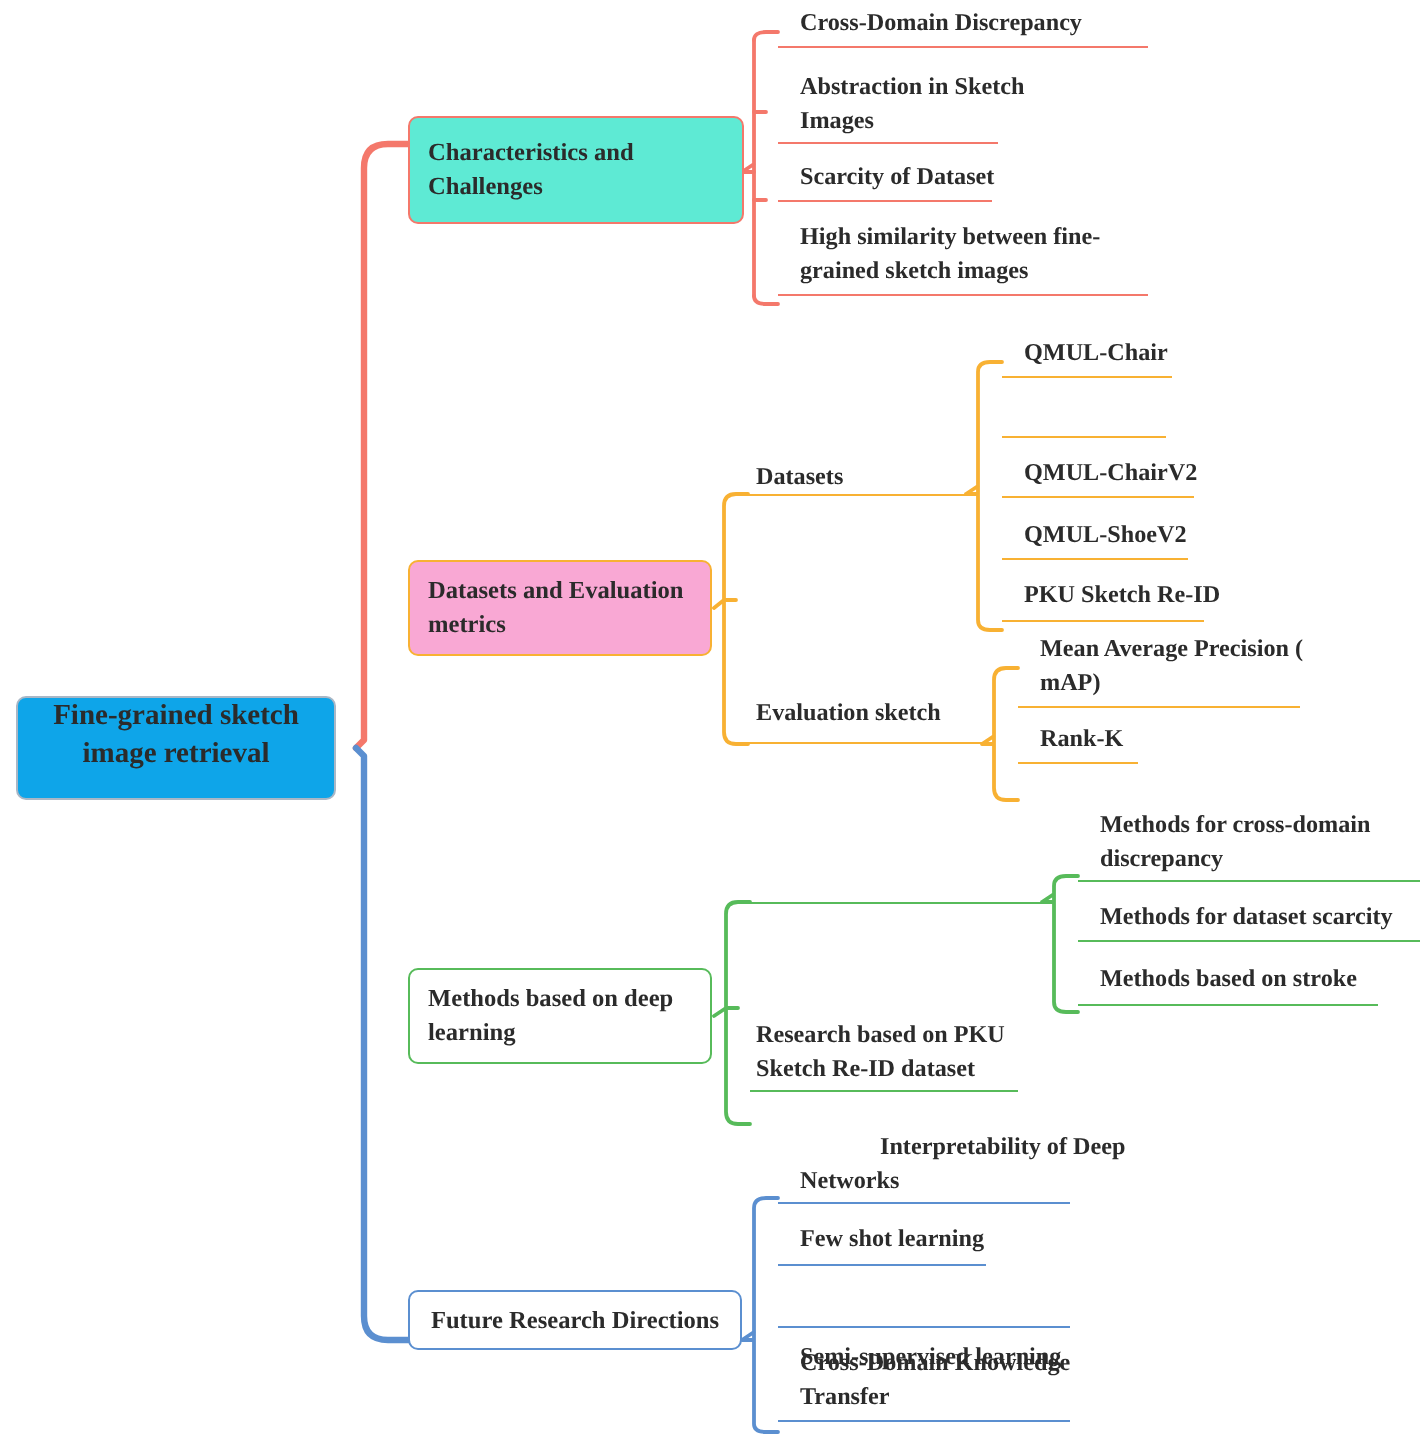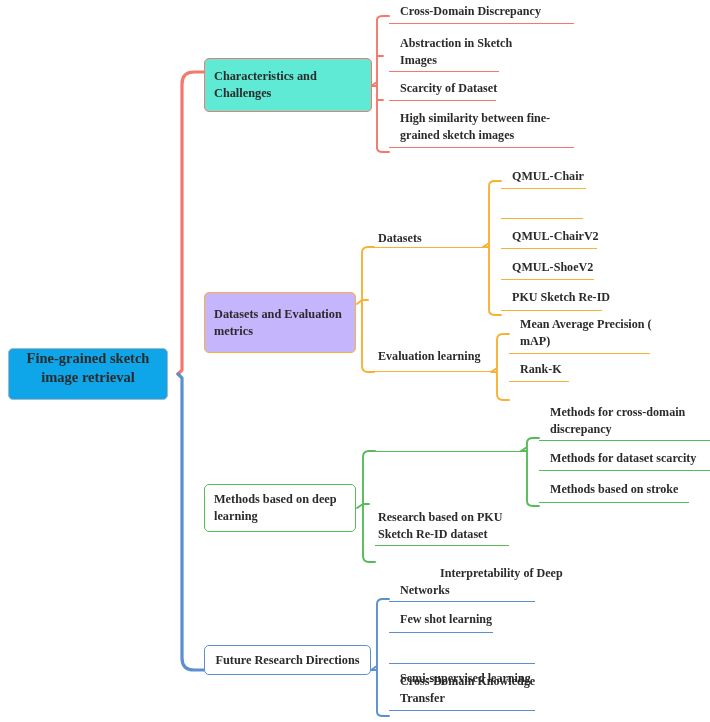--- a/index.html
+++ b/index.html
@@ -108,21 +108,21 @@
     <span style="white-space:pre-line;">Scarcity of Dataset</span>
   </div>
   <div class="rule" style="left:389px;top:100px;width:107px;border-top-color:#f4786b;"></div>
 
   <div class="leaf" style="left:400px;top:110px;width:185px;">
     <span style="white-space:pre-line;">High similarity between fine-
 grained sketch images</span>
   </div>
   <div class="rule" style="left:389px;top:147px;width:185px;border-top-color:#f4786b;"></div>
 
-  <div class="l1-node" style="left:204px;top:292px;width:152px;height:61px;border-color:#f8b133;background:#c4b5fd;">
+  <div class="l1-node" style="left:204px;top:280px;width:152px;height:48px;border-color:#f8b133;background:#f9a8d4;">
     <span style="white-space:pre-line;">Datasets and Evaluation
 metrics</span>
   </div>
 
   <div class="l2-node midal" style="left:378px;top:228px;width:100px;height:20px;">
     <span>Datasets</span>
   </div>
   <div class="rule" style="left:374px;top:247px;width:109px;border-top-color:#f8b133;"></div>
 
   <div class="leaf" style="left:512px;top:168px;width:160px;">
@@ -141,21 +141,21 @@
     <span>QMUL-ShoeV2</span>
   </div>
   <div class="rule" style="left:501px;top:279px;width:93px;border-top-color:#f8b133;"></div>
 
   <div class="leaf" style="left:512px;top:289px;width:160px;">
     <span>PKU Sketch Re-ID</span>
   </div>
   <div class="rule" style="left:501px;top:310px;width:101px;border-top-color:#f8b133;"></div>
 
   <div class="l2-node midal" style="left:378px;top:346px;width:120px;height:20px;">
-    <span>Evaluation learning</span>
+    <span>Evaluation sketch</span>
   </div>
   <div class="rule" style="left:374px;top:371px;width:117px;border-top-color:#f8b133;"></div>
 
   <div class="leaf" style="left:520px;top:316px;width:175px;">
     <span style="white-space:pre-line;">Mean Average Precision (
 mAP)</span>
   </div>
   <div class="rule" style="left:509px;top:353px;width:141px;border-top-color:#f8b133;"></div>
 
   <div class="leaf" style="left:520px;top:361px;width:175px;">

